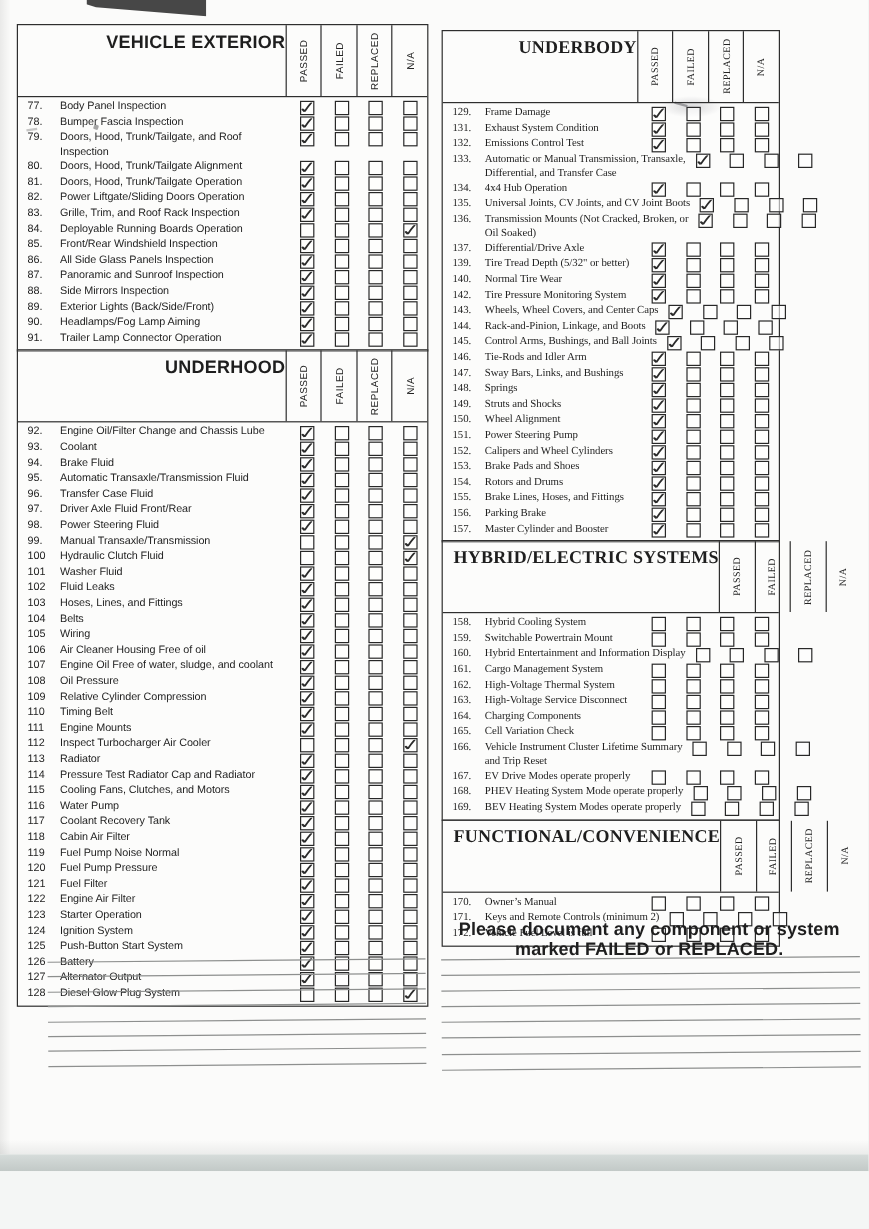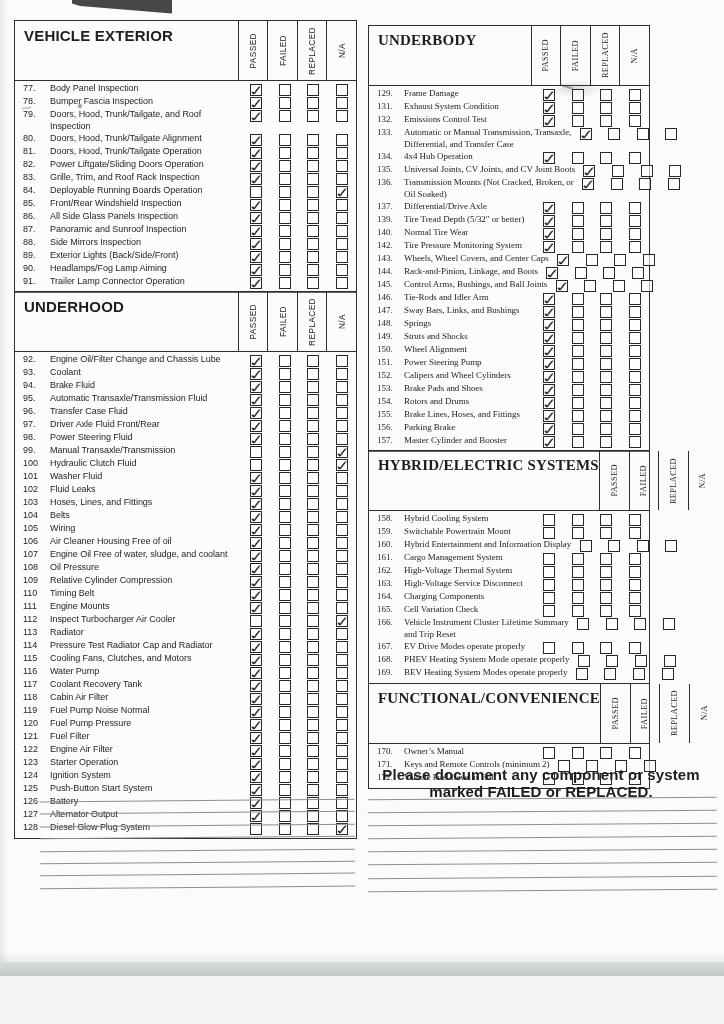--- a/index.html
+++ b/index.html
@@ -23,21 +23,21 @@
                        background:rgba(90,90,90,.45);transform:rotate(-8deg);}
   .title-marks::after{content:"";position:absolute;left:56px;top:1px;width:4px;height:4px;
                       background:rgba(60,60,60,.6);border-radius:1px;transform:rotate(20deg);}
 
   .col{position:absolute;}
   .col-left{left:14px;top:20px;width:343px;}
   .col-right{left:368px;top:25px;width:282px;font-family:Liberation Serif, serif;}
 
   .section{border:1.4px solid #2e2e2e;background:rgba(255,255,255,.25);}
   .section + .section{margin-top:-1.4px;}
-  .sec-header{display:flex;border-bottom:1.4px solid #2e2e2e;height:59px;}
+  .sec-header{display:flex;border-bottom:1.4px solid #2e2e2e;height:59px;text-align:right;}
   .sec-title{flex:1;font-weight:bold;font-size:15px;letter-spacing:.2px;
              padding:6px 0 0 9px;white-space:nowrap;overflow:visible;}
   .head-cell{flex:none;width:28.6px;border-left:1.2px solid #2e2e2e;
              display:flex;align-items:center;justify-content:center;}
   .vlabel{writing-mode:vertical-rl;transform:rotate(180deg);font-size:8.3px;
           letter-spacing:.4px;color:#232323;}
   .rows{padding:2px 0 3px;}
   .row{display:flex;align-items:flex-start;}
   .row-num{flex:none;width:27px;padding-left:8px;font-size:9px;line-height:11.9px;}
   .row-label{flex:1;font-size:9px;line-height:11.9px;letter-spacing:-.05px;white-space:pre;}

